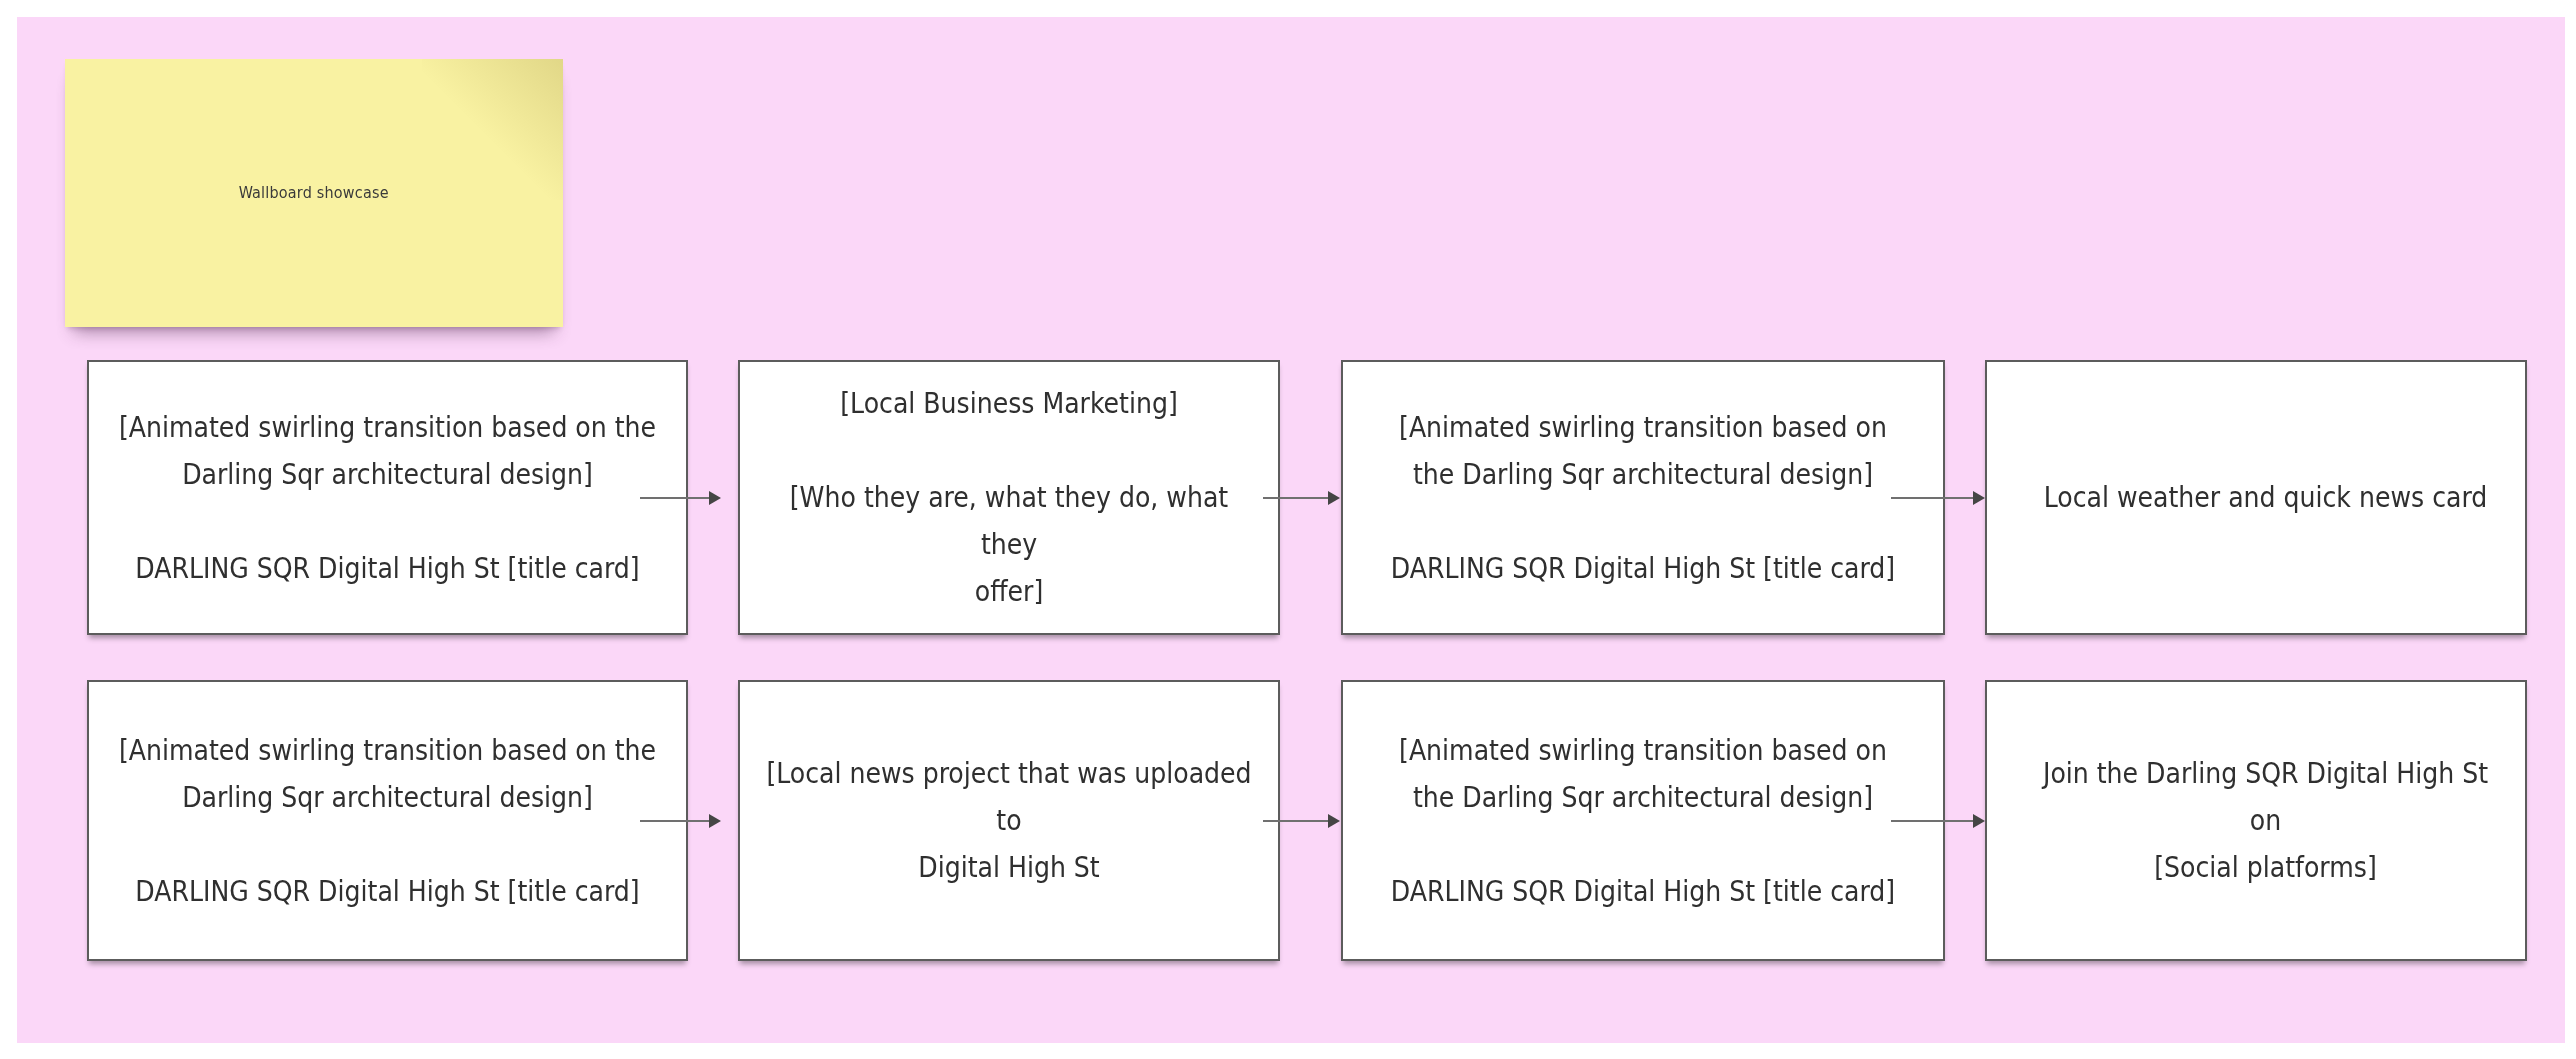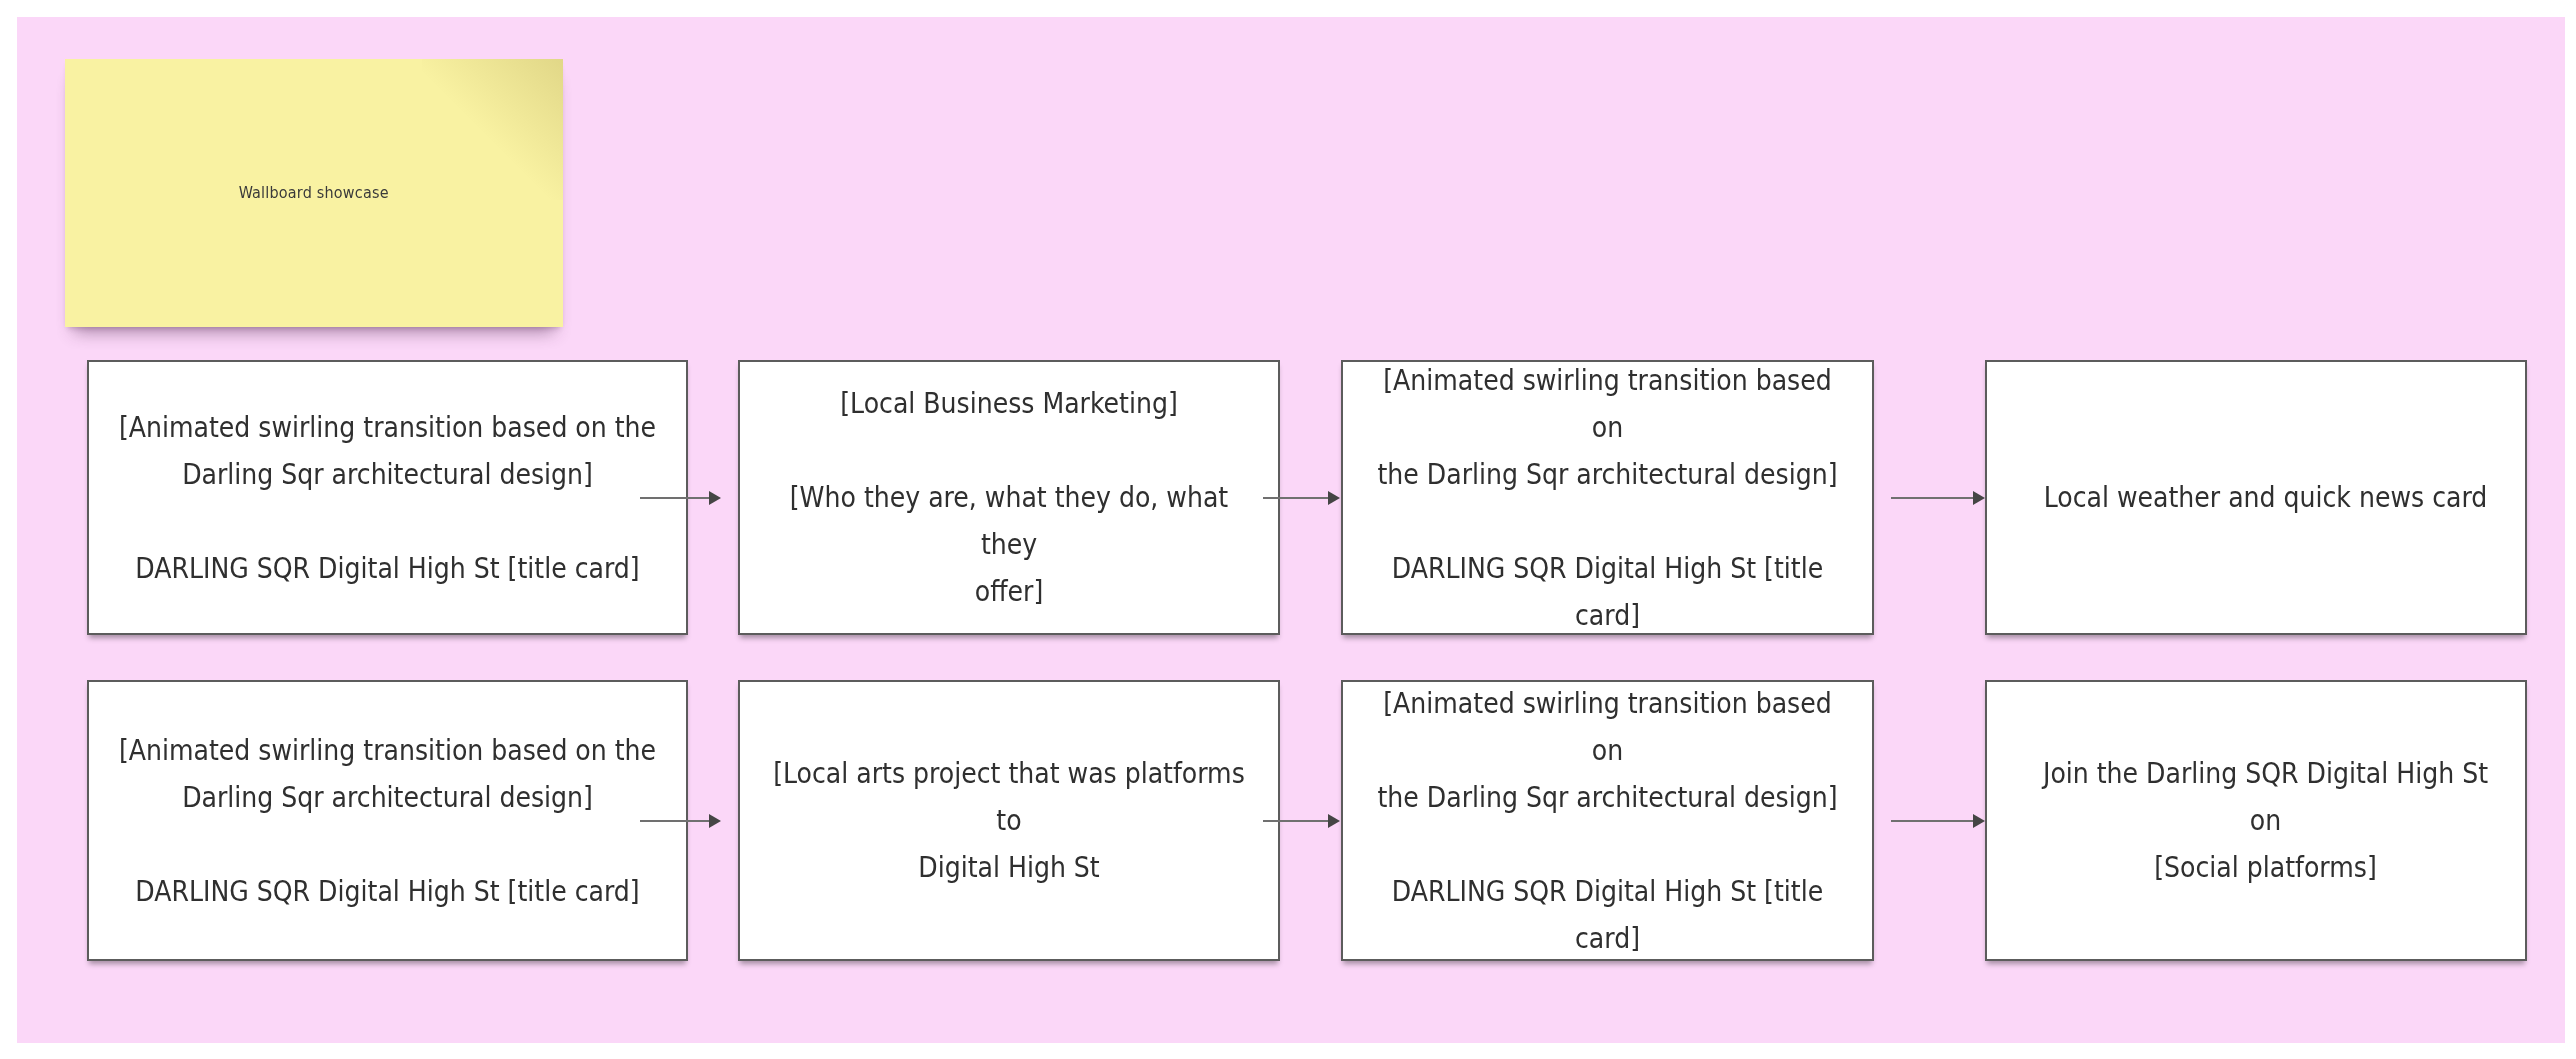--- a/index.html
+++ b/index.html
@@ -73,21 +73,21 @@
     color: #2f2f2f;
     text-align: center;
     white-space: pre-line;
   }
 
   
   .r1 { top: 360px; height: 275px; }
   .r2 { top: 680px; height: 281px; }
   .c1 { left: 40px;   width: 601px; margin-left: 47px; }
   .c2 { left: 738px;  width: 542px; }
-  .c3 { left: 1341px; width: 533px; }
+  .c3 { left: 1341px; width: 604px; }
   .c4 { left: 1985px; width: 542px; padding-left: 40px; }
 
   
   .flow-connector {
     position: absolute;
     height: 16px;
   }
   .ar1 { top: 490px; }
   .ar2 { top: 813px; }
   .g1 { left: 640px;  width: 81px; }
@@ -146,21 +146,21 @@
   <span class="node-text">Local weather and quick news card</span>
 </div>
 
 <div class="flow-node r2 c1">
   <span class="node-text">[Animated swirling transition based on the
 Darling Sqr architectural design]
 
 DARLING SQR Digital High St [title card]</span>
 </div>
 <div class="flow-node r2 c2">
-  <span class="node-text">[Local arts project that was platforms to
+  <span class="node-text">[Local news project that was uploaded to
 Digital High St</span>
 </div>
 <div class="flow-node r2 c3">
   <span class="node-text">[Animated swirling transition based on
 the Darling Sqr architectural design]
 
 DARLING SQR Digital High St [title card]</span>
 </div>
 <div class="flow-node r2 c4">
   <span class="node-text">Join the Darling SQR Digital High St on

